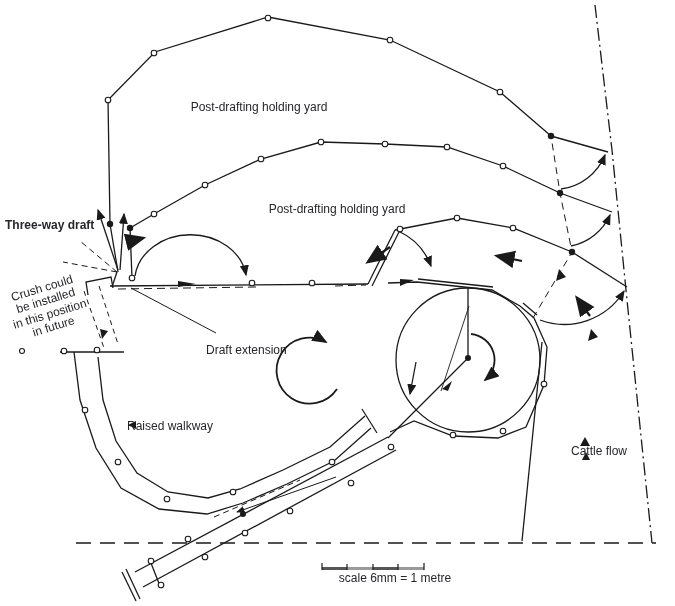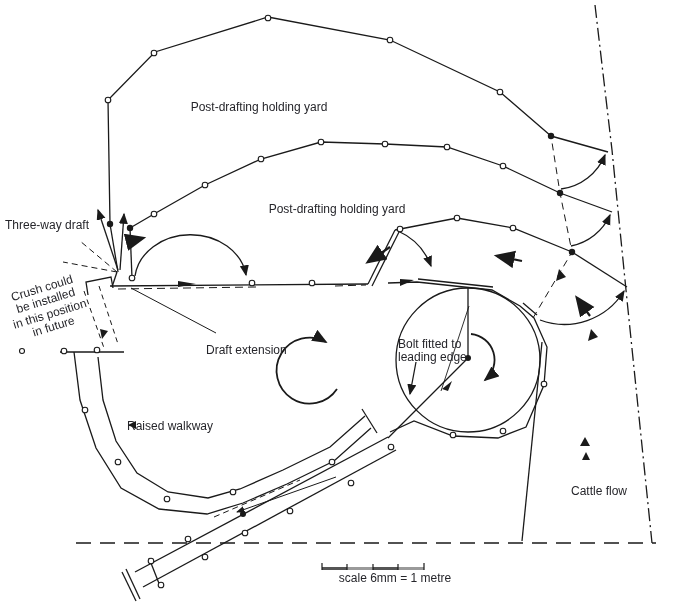--- a/index.html
+++ b/index.html
@@ -201,38 +201,36 @@
     <line x1="373" y1="564" x2="373" y2="570" stroke-width="1.2"></line>
     <line x1="398" y1="564" x2="398" y2="570" stroke-width="1.2"></line>
     <line x1="424" y1="563" x2="424" y2="570" stroke-width="1.2"></line>
   </g>
 </svg>
 
 <div class="lbl ctr" style="left:249px;top:108px;">Post-drafting holding yard</div>
 
 <div class="lbl ctr" style="left:327px;top:210px;">Post-drafting holding yard</div>
 
-<div class="lbl" style="left:5px;top:219px;">Three-way draft</div>
+<div class="lbl" style="left:5px;top:219px;font-weight:bold;">Three-way draft</div>
 
 <div class="lbl rot" style="left:48px;top:308px;">Crush could
 be installed
 in this position
 in future</div>
 
 <div class="lbl" style="left:170px;top:344px;margin-left:36px;">Draft extension</div>
 
 <div class="lbl walkrow" style="left:127px;top:420px;">
   <svg width="9" height="10">
     <polygon points="9,1 9,9 1,5" fill="#1a1a1a"></polygon>
   </svg>
   <span>Raised walkway</span>
 </div>
 
-<div class="lbl" style="left:398px;top:338px;">Bolt fitted to
-leading edge</div>
-
-
-
-<div class="lbl ctr" style="left:589px;top:492px;">Cattle flow</div>
+
+
+
+<div class="lbl ctr" style="left:589px;top:452px;">Cattle flow</div>
 
 <div class="lbl ctr" style="left:385px;top:579px;">scale 6mm = 1 metre</div>
 
 </div>
 
 </body></html>

